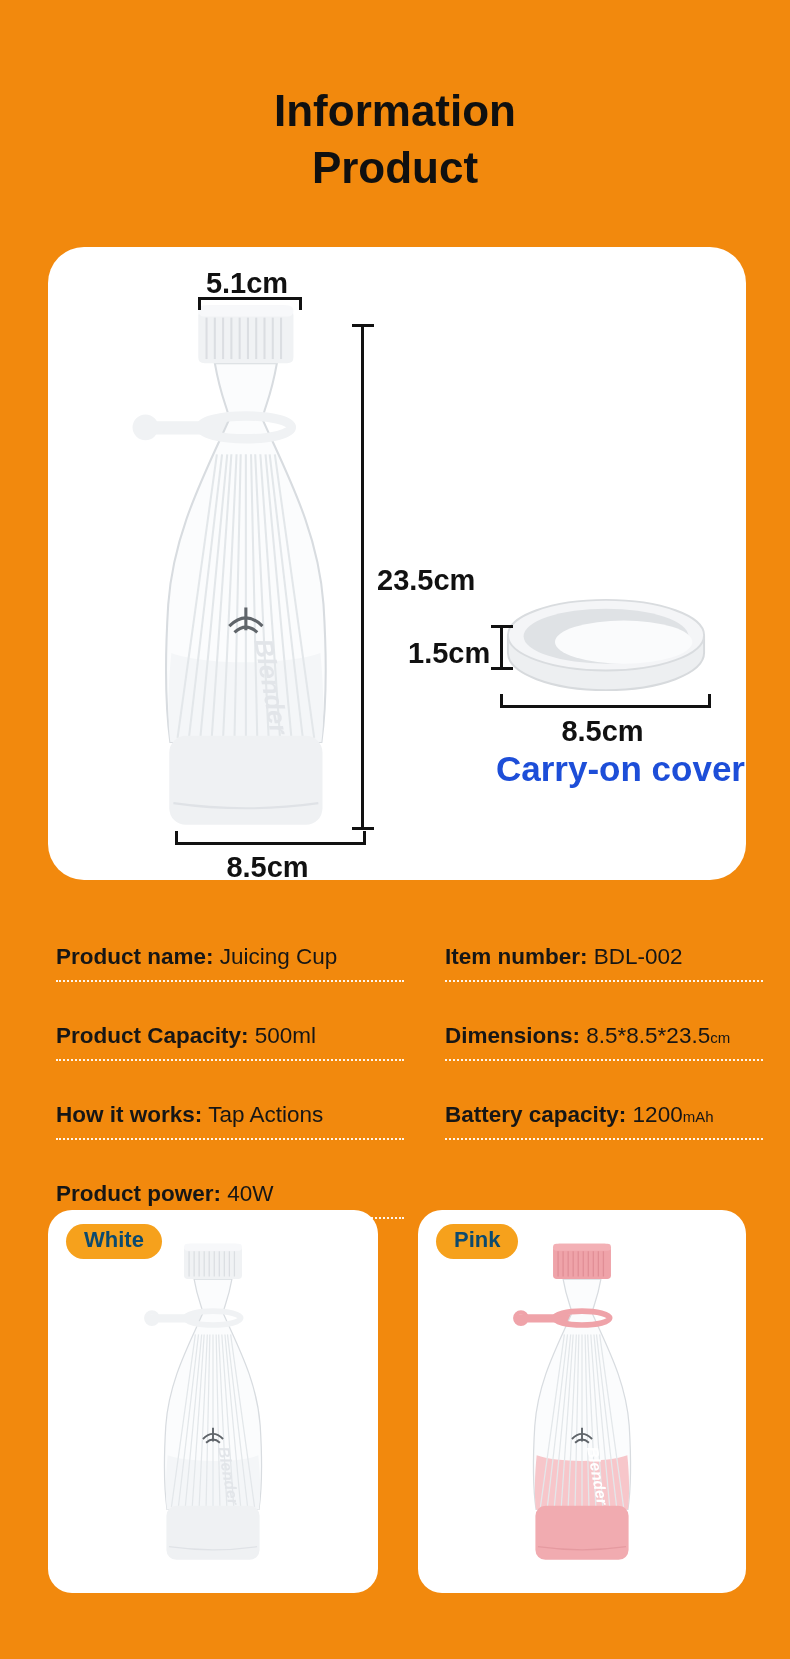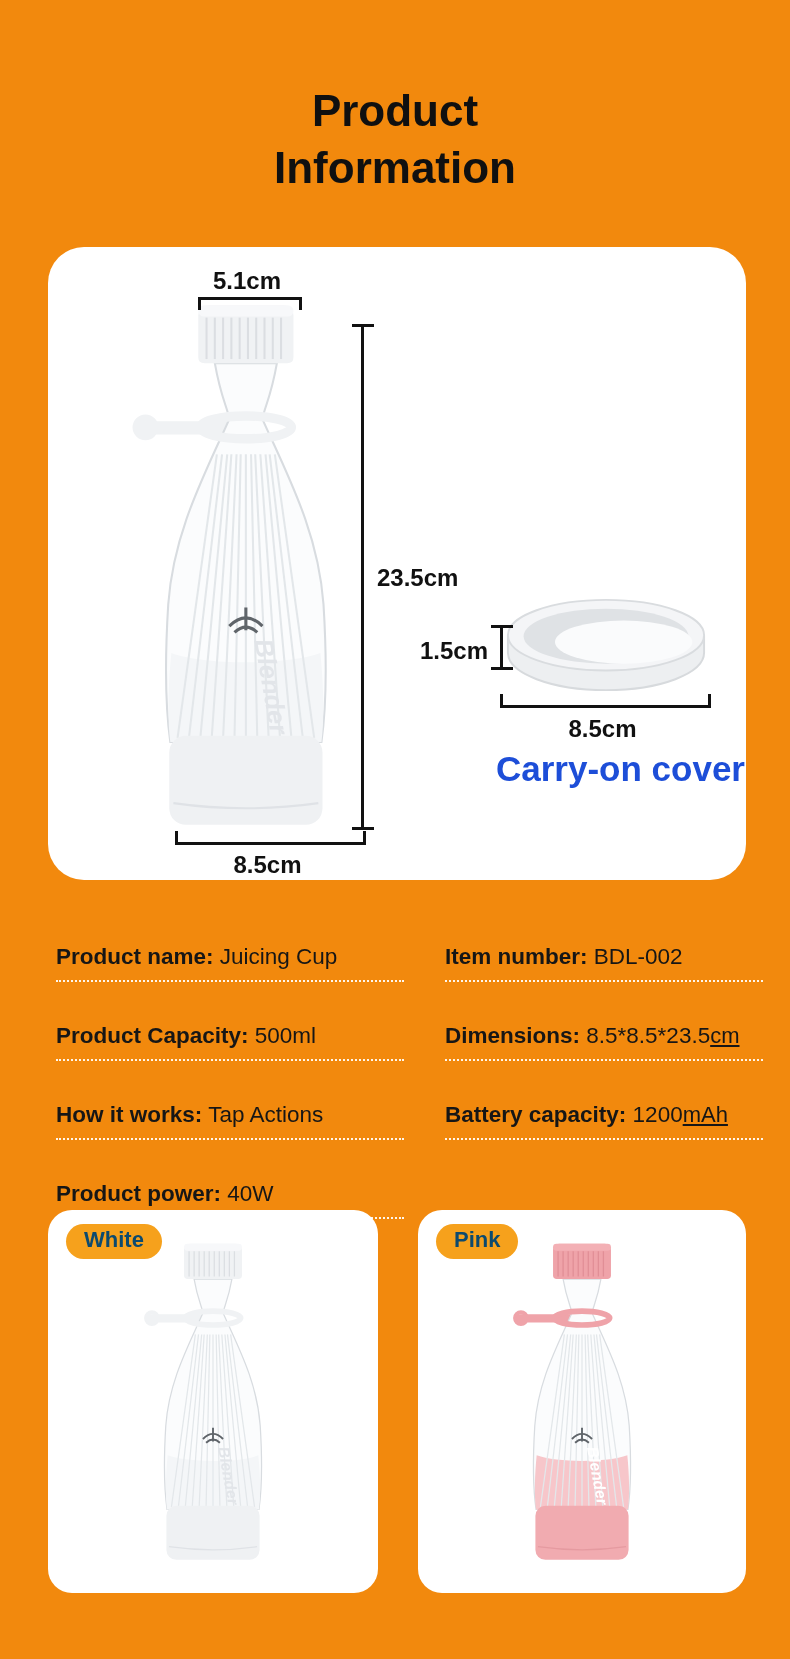--- a/index.html
+++ b/index.html
@@ -9,21 +9,21 @@
   
   .title{position:absolute;top:82px;left:0;width:100%;text-align:center;
          font-size:44px;font-weight:700;line-height:57px;color:#101010;}
 
   
   .main-card{position:absolute;left:48px;top:247px;width:698px;height:633px;
              background:#fff;border-radius:36px;}
   .main-bottle{position:absolute;left:84px;top:52px;height:559px;}
   .bottle-svg{display:block;height:100%;}
 
-  .ann{position:absolute;color:#111;font-weight:700;font-size:24px;white-space:nowrap;}
+  .ann{position:absolute;color:#111;font-weight:700;font-size:29px;white-space:nowrap;}
   .ann.center{text-align:center;}
   .ann.right{text-align:right;}
   .caption{position:absolute;color:#1d4ed8;font-weight:700;font-size:35px;
            text-align:center;white-space:nowrap;}
 
   .h-bracket-down{position:absolute;height:10px;
       border-top:3px solid #111;border-left:3px solid #111;border-right:3px solid #111;}
   .h-bracket-up{position:absolute;height:11px;
       border-bottom:3px solid #111;border-left:3px solid #111;border-right:3px solid #111;}
   .v-dim{position:absolute;border-left:3px solid #111;}
@@ -34,21 +34,21 @@
   .cover-img{position:absolute;left:455px;top:347px;width:206px;}
 
   
   .specs{position:absolute;left:56px;top:944px;
          display:grid;grid-template-columns:348px 318px;column-gap:28px;row-gap:24px;gap:41px;}
   .spec-cell{height:36px;box-sizing:content-box;
              border-bottom:2px dotted rgba(255,255,255,.92);
              font-size:22.5px;color:#161616;white-space:nowrap;}
   .spec-label{font-weight:700;}
   .spec-value{font-weight:400;}
-  .spec-unit{font-weight:400;font-size:22px;text-decoration:underline;}
+  .spec-unit{font-weight:400;font-size:15px;}
 
   
   .variant-card{position:absolute;top:1210px;height:383px;background:#fff;border-radius:24px;}
   .variant-card.vwhite{left:48px;width:330px;}
   .variant-card.vpink{left:418px;width:328px;}
   .badge{position:absolute;top:14px;left:18px;z-index:2;background:#F6A11C;color:#0c4a6e;
          font-size:22px;font-weight:700;padding:3px 18px 6px;border-radius:18px;}
   .card-bottle{position:absolute;left:50%;transform:translateX(-50%);top:30px;height:340px;}
 
   
@@ -56,22 +56,22 @@
                 --baseSeam:#DFE2E6;--liquid:#F4F6F8;--brand:#E2E5E9;}
   .bottle-pink{--cap:#EFA3A9;--capRib:#E18E96;--capTop:#F3B0B5;--base:#F1ABB0;
                --baseSeam:#E59AA0;--liquid:#F7C6CA;--brand:#FFFFFF;}
 </style>
 </head>
 <body>
 
 <div class="page">
 
   <div class="title">
+    <div>Information</div>
     <div>Product</div>
-    <div>Information</div>
   </div>
 
   <div class="main-card">
 
     <div class="main-bottle bottle-white">
       <svg class="bottle-svg" viewBox="0 0 220 540">
 
         <circle cx="13" cy="124" r="9" fill="none" stroke="var(--cap)" stroke-width="7"></circle>
         <rect x="6" y="118" width="112" height="13" rx="6.5" fill="var(--cap)"></rect>
 

